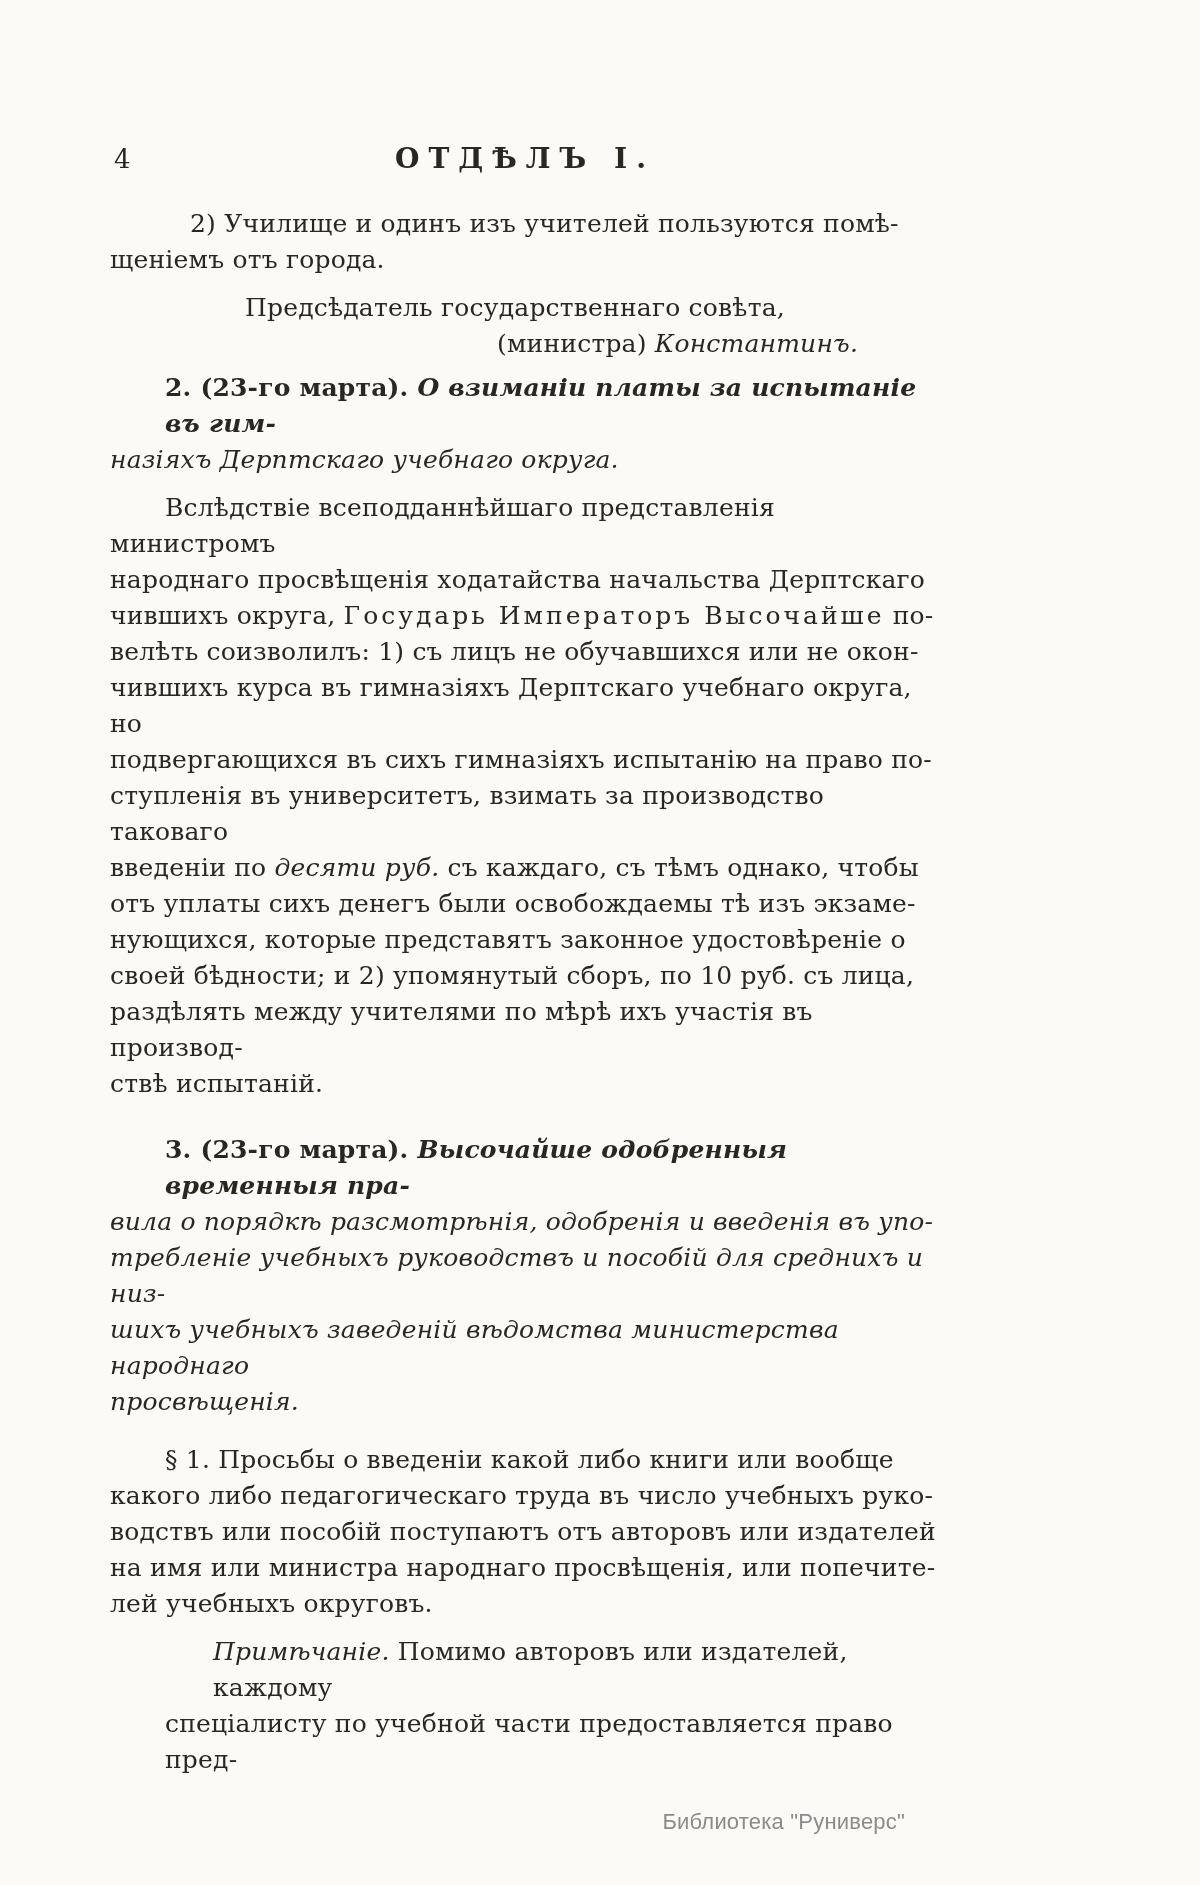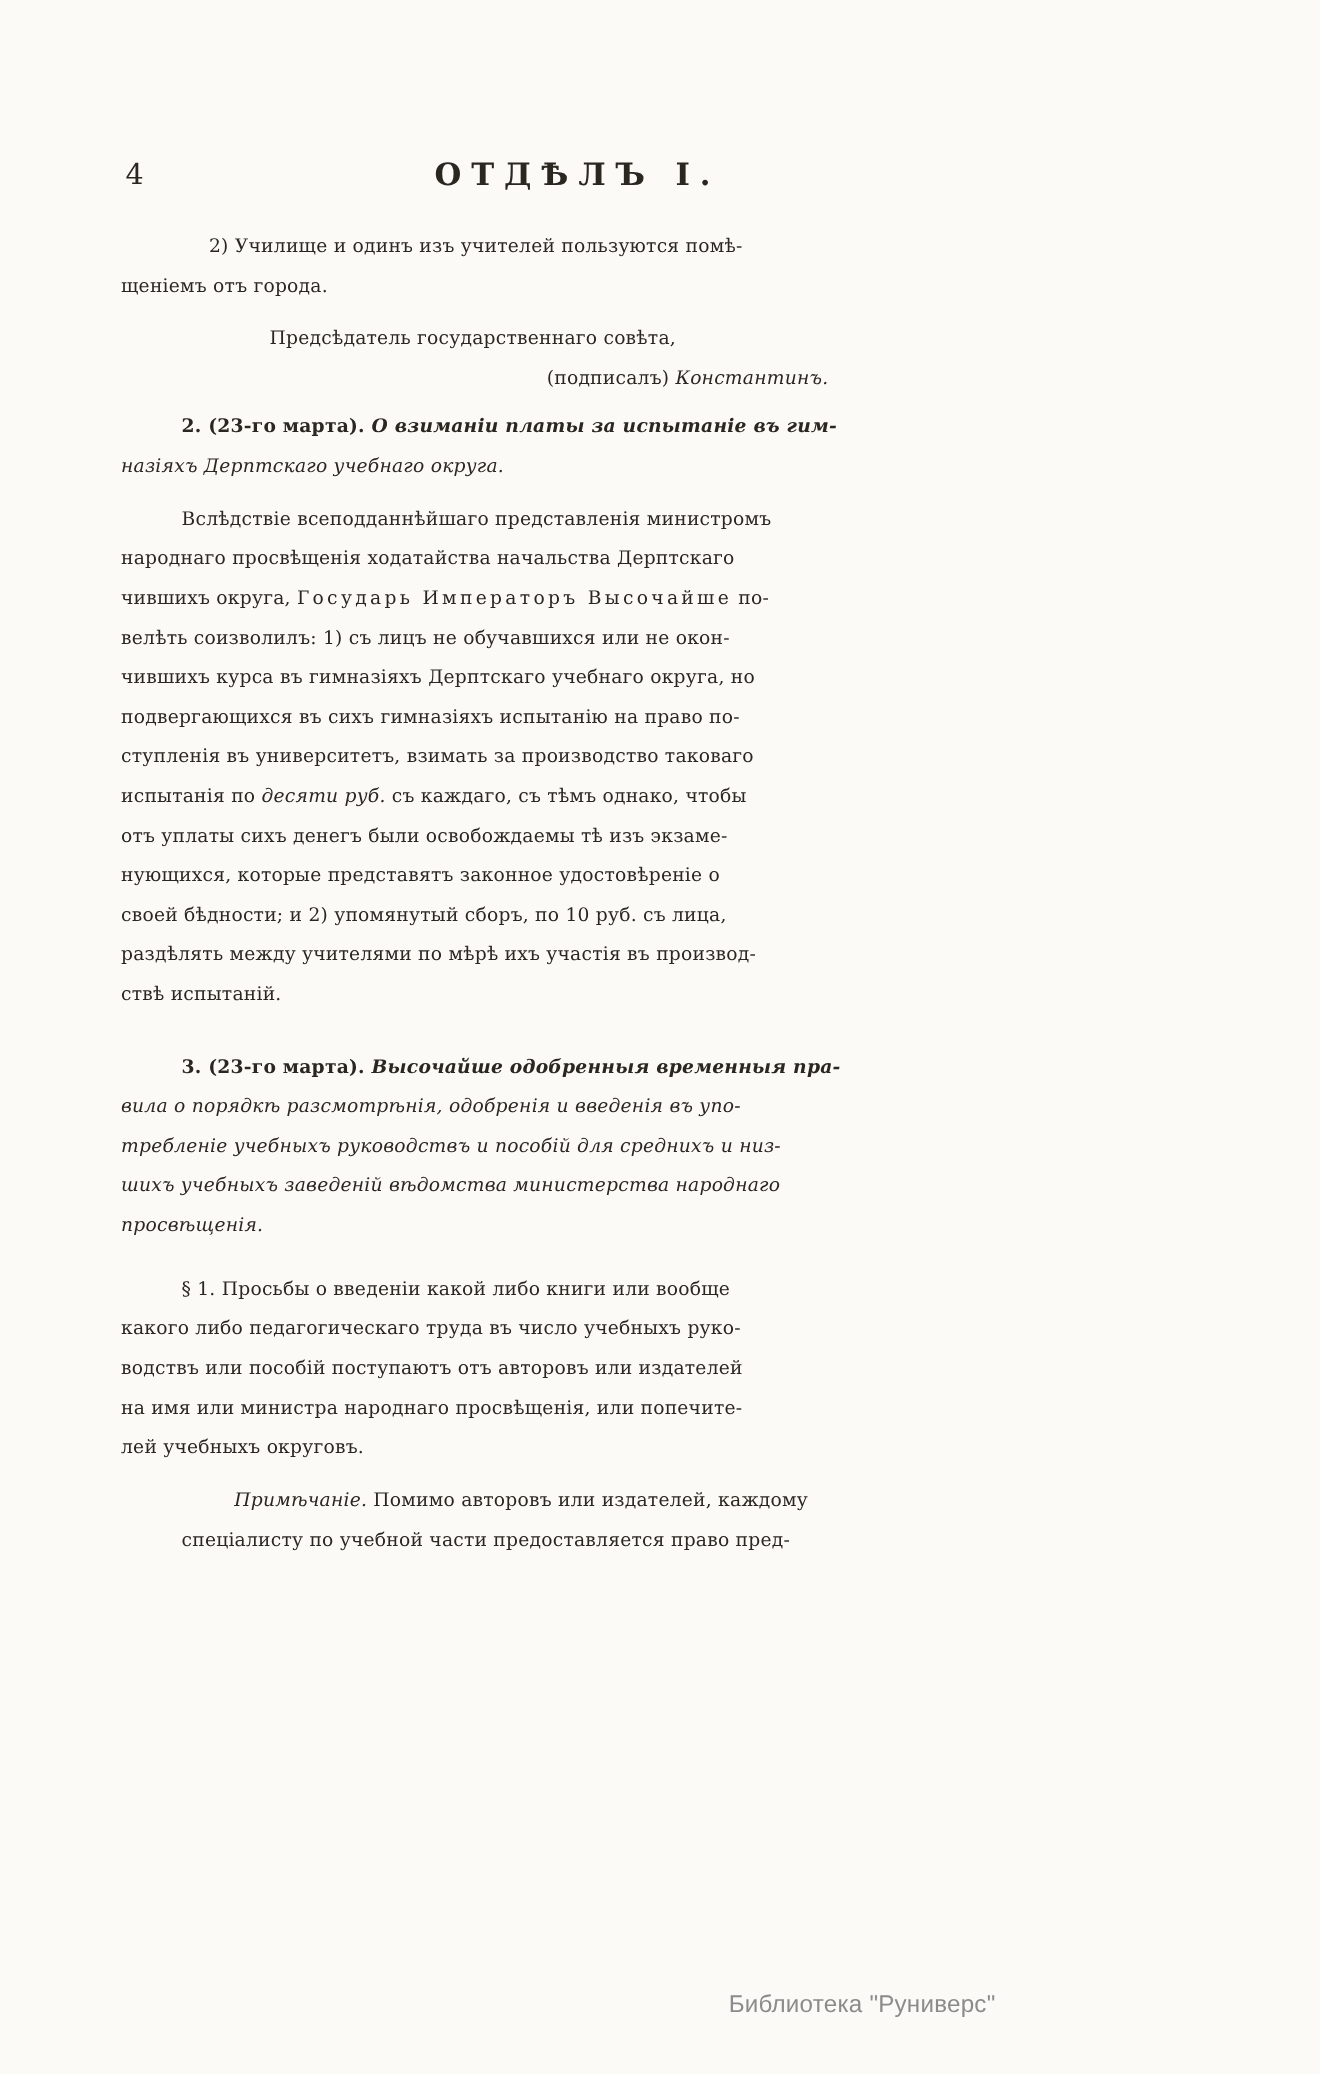--- a/index.html
+++ b/index.html
@@ -30,21 +30,21 @@
     font-size: 26px;
   }
   .section-title {
     display: block;
     text-align: center;
     font-size: 28px;
     letter-spacing: 9px;
     font-weight: bold;
   }
   .para {
-    font-size: 17px;
+    font-size: 25px;
     line-height: 36px;
     letter-spacing: 0.2px;
   }
   .lines { white-space: pre-line; }
   .indent { text-indent: 55px; }
   .indent-wide { text-indent: 80px; }
   .line-indent { padding-left: 55px; font-weight: bold; }
   .it { font-style: italic; }
   .caps { letter-spacing: 3px; }
   .sig { margin-top: 6px; margin-bottom: 8px; }
@@ -73,37 +73,37 @@
   <div class="page-head">
     <span class="page-num">4</span>
     <span class="section-title">ОТДѢЛЪ I.</span>
   </div>
 
   <div class="para lines indent-wide mb-sm">2) Училище и одинъ изъ учителей пользуются помѣ-
 щеніемъ отъ города.</div>
 
   <div class="para sig">
     <div class="sig-line1">Предсѣдатель государственнаго совѣта,</div>
-    <div class="sig-line2"><span>(подписалъ) </span><span class="it">Константинъ.</span></div>
+    <div class="sig-line2"><span>(министра) </span><span class="it">Константинъ.</span></div>
   </div>
 
   <div class="para mb-sm">
     <div class="line-indent"><span>2. (23-го марта). </span><span class="it">О взиманіи платы за испытаніе въ гим-</span></div>
     <div class="it">назіяхъ Дерптскаго учебнаго округа.</div>
   </div>
 
   <div class="para mb-lg">
     <div class="lines indent">Вслѣдствіе всеподданнѣйшаго представленія министромъ
 народнаго просвѣщенія ходатайства начальства Дерптскаго</div>
     <div><span>чившихъ округа, </span><span class="caps">Государь Императоръ Высочайше</span><span> по-</span></div>
     <div class="lines">велѣть соизволилъ: 1) съ лицъ не обучавшихся или не окон-
 чившихъ курса въ гимназіяхъ Дерптскаго учебнаго округа, но
 подвергающихся въ сихъ гимназіяхъ испытанію на право по-
 ступленія въ университетъ, взимать за производство таковаго</div>
-    <div><span>испытанія по </span><span class="it">десяти руб.</span><span> съ каждаго, съ тѣмъ однако, чтобы</span></div>
+    <div><span>введеніи по </span><span class="it">десяти руб.</span><span> съ каждаго, съ тѣмъ однако, чтобы</span></div>
     <div class="lines">отъ уплаты сихъ денегъ были освобождаемы тѣ изъ экзаме-
 нующихся, которые представятъ законное удостовѣреніе о
 своей бѣдности; и 2) упомянутый сборъ, по 10 руб. съ лица,
 раздѣлять между учителями по мѣрѣ ихъ участія въ производ-
 ствѣ испытаній.</div>
   </div>
 
   <div class="para mb-md">
     <div class="line-indent"><span>3. (23-го марта). </span><span class="it">Высочайше одобренныя временныя пра-</span></div>
     <div class="lines it">вила о порядкѣ разсмотрѣнія, одобренія и введенія въ упо-

